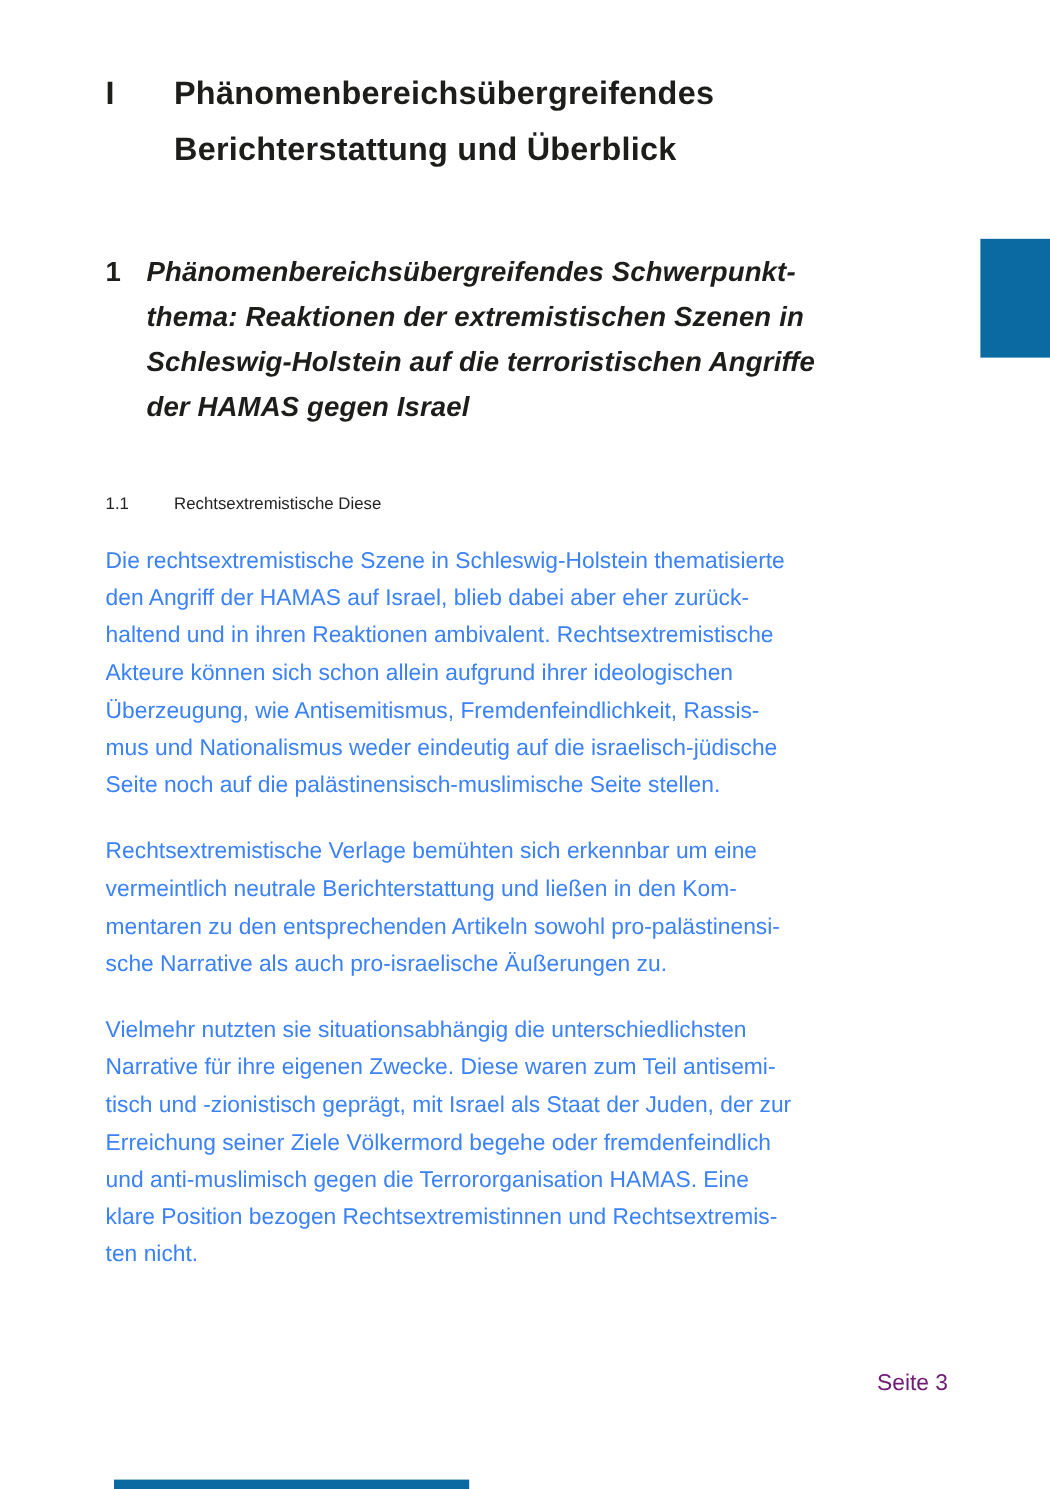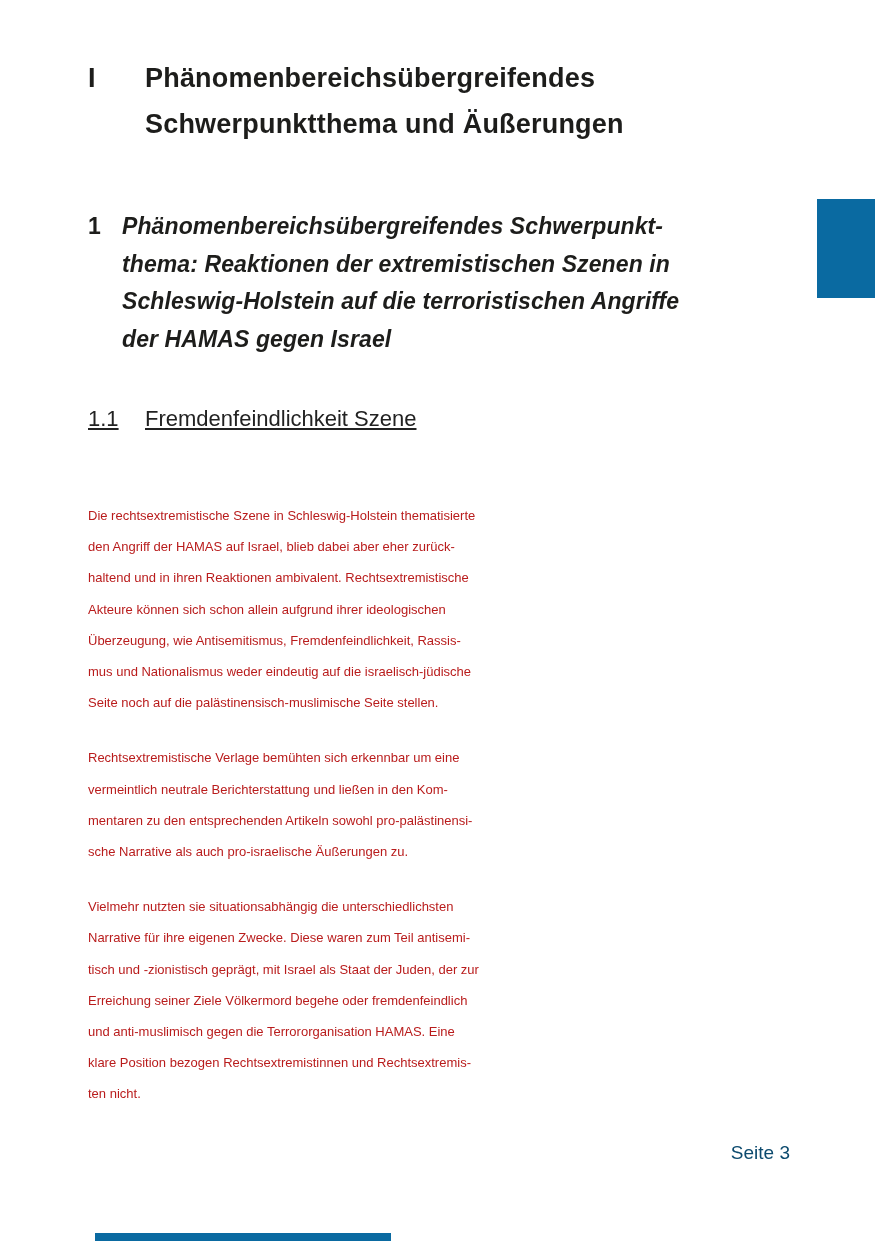--- a/index.html
+++ b/index.html
@@ -60,86 +60,84 @@
   .section-heading .title { white-space: pre-line; width: 600px; font-style: italic; }
 
   
   .subsection-heading {
     position: absolute;
     left: 88px;
     top: 404px;
     display: flex;
     align-items: flex-start;
     font-weight: normal;
-    font-size: 22px;
+    font-size: 14px;
     line-height: 30px;
     color: #222222;
-    text-decoration: underline;
   }
   .subsection-heading .num { width: 57px; flex: 0 0 57px; }
 
   
   .body-text {
     position: absolute;
     left: 88px;
     top: 452px;
     width: 645px;
-    font-size: 13px;
+    font-size: 19px;
     line-height: 31.2px;
-    color: #b91c1c;
-    margin-top: 48px;
+    color: #3b82f6;
   }
   .body-text p {
     margin: 0 0 24px 0;
     white-space: pre-line;
   }
 
   
   .footer-page {
     position: absolute;
     top: 1142px;
     right: 85px;
     font-size: 19px;
-    color: #0c4a6e;
+    color: #701a75;
   }
 
   
   .bottom-accent-bar {
     position: absolute;
     left: 95px;
     bottom: 0;
     width: 296px;
     height: 8px;
     background: #0a6aa1;
   }
 </style>
 </head>
 <body>
 
 <div class="page">
 
   <div class="chapter-heading">
     <div class="num">I</div>
     <div class="title">Phänomenbereichsübergreifendes
-Schwerpunktthema und Äußerungen</div>
+Berichterstattung und Überblick</div>
   </div>
 
   <div class="chapter-tab"></div>
 
   <div class="section-heading">
     <div class="num">1</div>
     <div class="title">Phänomenbereichsübergreifendes Schwerpunkt-
 thema: Reaktionen der extremistischen Szenen in
 Schleswig-Holstein auf die terroristischen Angriffe
 der HAMAS gegen Israel</div>
   </div>
 
   <div class="subsection-heading">
     <div class="num">1.1</div>
-    <div class="title">Fremdenfeindlichkeit Szene</div>
+    <div class="title">Rechtsextremistische Diese</div>
   </div>
 
   <div class="body-text">
     <p>Die rechtsextremistische Szene in Schleswig-Holstein thematisierte
 den Angriff der HAMAS auf Israel, blieb dabei aber eher zurück-
 haltend und in ihren Reaktionen ambivalent. Rechtsextremistische
 Akteure können sich schon allein aufgrund ihrer ideologischen
 Überzeugung, wie Antisemitismus, Fremdenfeindlichkeit, Rassis-
 mus und Nationalismus weder eindeutig auf die israelisch-jüdische
 Seite noch auf die palästinensisch-muslimische Seite stellen.</p>

